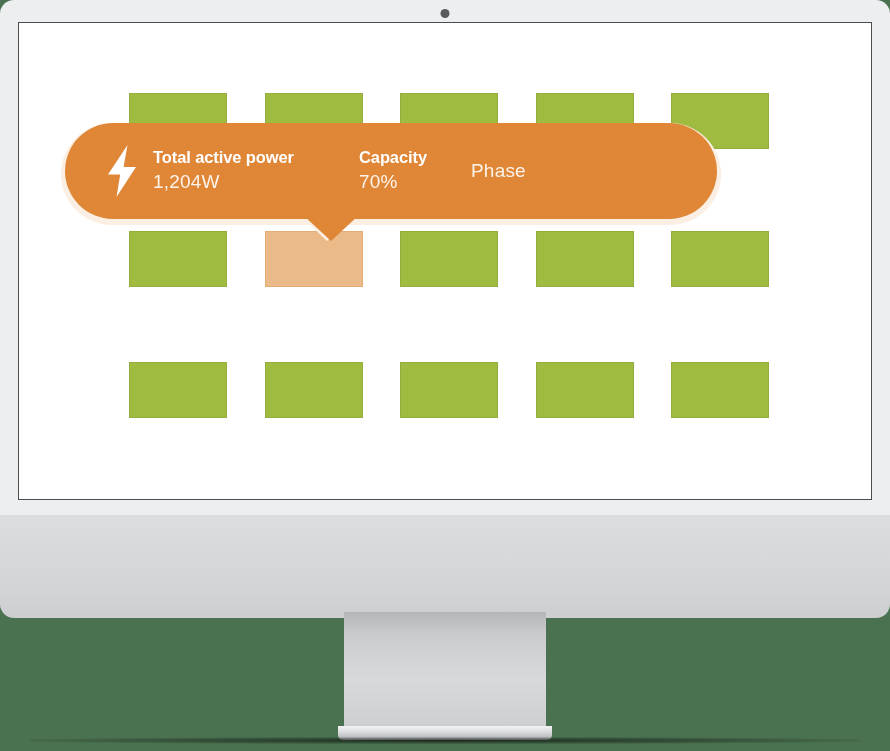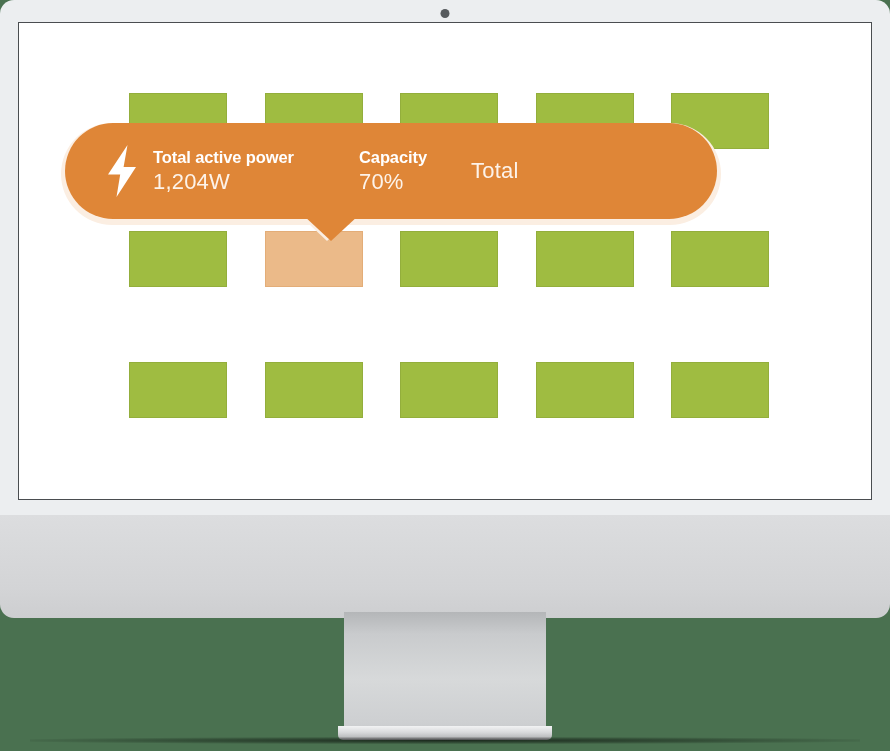--- a/index.html
+++ b/index.html
@@ -175,21 +175,21 @@
   .stat-label {
     color: #ffffff;
     font-size: 16.5px;
     font-weight: bold;
     line-height: 21px;
     white-space: nowrap;
     letter-spacing: -0.1px;
   }
   .stat-value {
     color: #fdf3ea;
-    font-size: 22px;
+    font-size: 19px;
     font-weight: normal;
     line-height: 28px;
     white-space: nowrap;
     letter-spacing: 0.2px;
   }
 
   .stat-power    { width: 206px; }
   .stat-capacity { width: 112px; }
   .stat-alarms   { width: 240px; }
 </style>
@@ -252,21 +252,21 @@
                 <div class="stat-label">Total active power</div>
                 <div class="stat-value">1,204W</div>
               </div>
 
               <div class="stat stat-capacity">
                 <div class="stat-label">Capacity</div>
                 <div class="stat-value">70%</div>
               </div>
 
               <div class="stat stat-alarms">
-                <div class="stat-value">Total</div>
+                <div class="stat-value">Phase</div>
               </div>
 
             </div>
 
             <div class="tooltip-tail"></div>
           </div>
 
         </div>
 
       </div>

